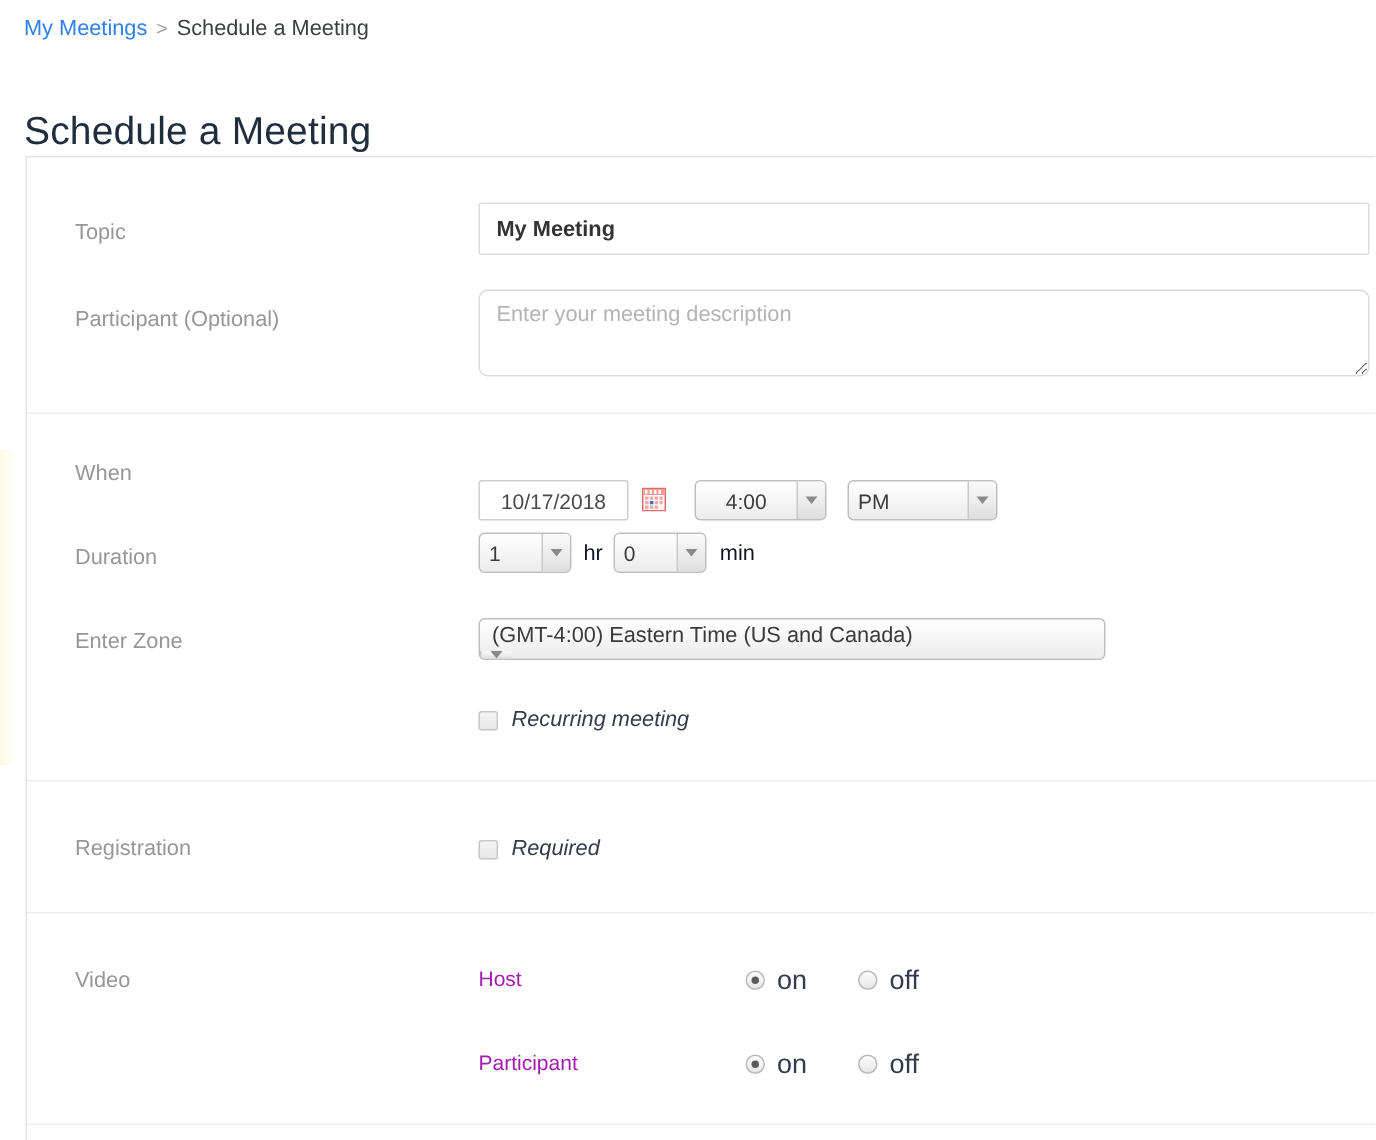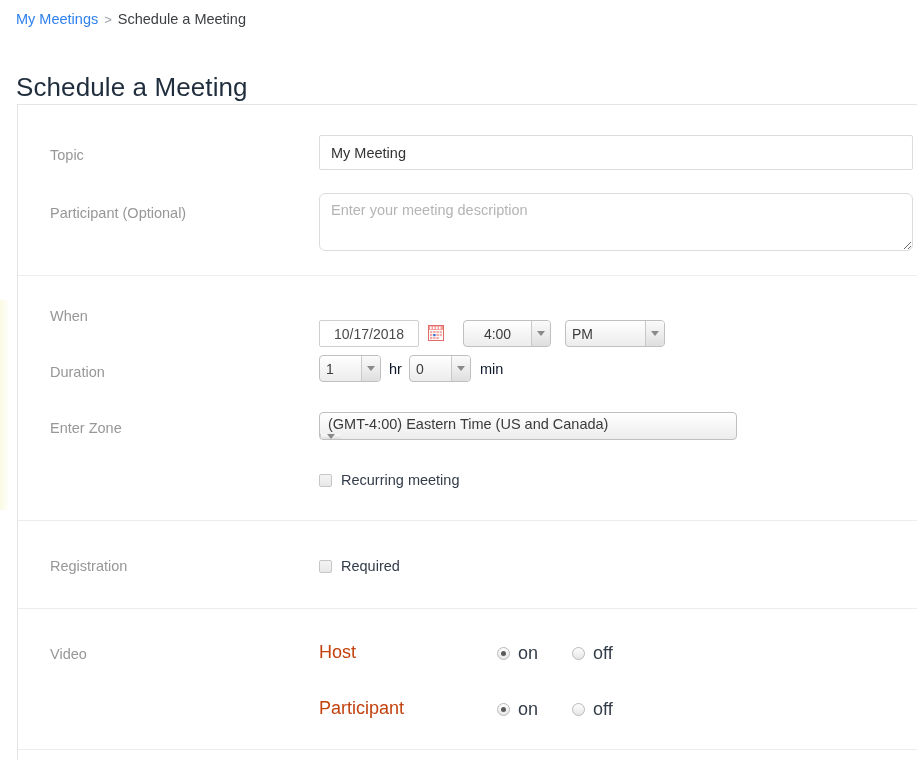--- a/index.html
+++ b/index.html
@@ -60,21 +60,21 @@
   }
 
   .control { position: absolute; left: 301px; }
 
   
   .text-input {
     width: 594px; height: 35px;
     border: 1px solid #dcdcdc; border-radius: 2px;
     padding: 0 11px;
     font-family: "Liberation Sans", sans-serif;
-    font-size: 14.5px; color: #333; background: #fff; outline: none;
+    font-size: 14.5px; color: #333; background: #fff; outline: none; font-weight: bold;
   }
   .text-input::placeholder { color: #b4b4b4; }
 
   .text-area {
     width: 594px; height: 58px;
     border: 1px solid #dcdcdc; border-radius: 6px;
     padding: 8px 11px;
     font-family: "Liberation Sans", sans-serif;
     font-size: 14.5px; color: #333; background: #fff;
     outline: none; resize: both; overflow: hidden;
@@ -139,41 +139,42 @@
   .chk-wrap { display: inline-flex; align-items: center; }
   .chk-box {
     width: 13px; height: 13px;
     border: 1px solid #c6c6c6; border-radius: 2px;
     background: linear-gradient(to bottom, #f4f4f4, #e8e8e8);
     display: inline-block;
   }
   .chk-label {
     margin-left: 9px; font-size: 14.5px; color: #333c49;
     line-height: 18px;
+    font-style: italic;
   }
 
   
   .radio-wrap { display: inline-flex; align-items: center; }
   .radio-dot {
     width: 13px; height: 13px; border-radius: 50%;
     border: 1px solid #b9b9b9;
     background: linear-gradient(to bottom, #fdfdfd, #e6e6e6);
     display: inline-flex; align-items: center; justify-content: center;
   }
   .radio-dot.checked::after {
     content: ""; width: 5px; height: 5px; border-radius: 50%;
     background: #5a5a5a;
   }
   .radio-label {
     margin-left: 8px; font-size: 18px; color: #333c49; line-height: 18px;
   }
 
   .sub-label {
     position: absolute; left: 301px;
-    font-size: 18px; color: #c2410c; line-height: 20px;
+    font-size: 14px; color: #a21caf; line-height: 20px;
   }
 </style>
 </head>
 <body>
 
 <div class="page">
 
   <div class="left-edge-tint"></div>
 
   <div class="breadcrumb">

